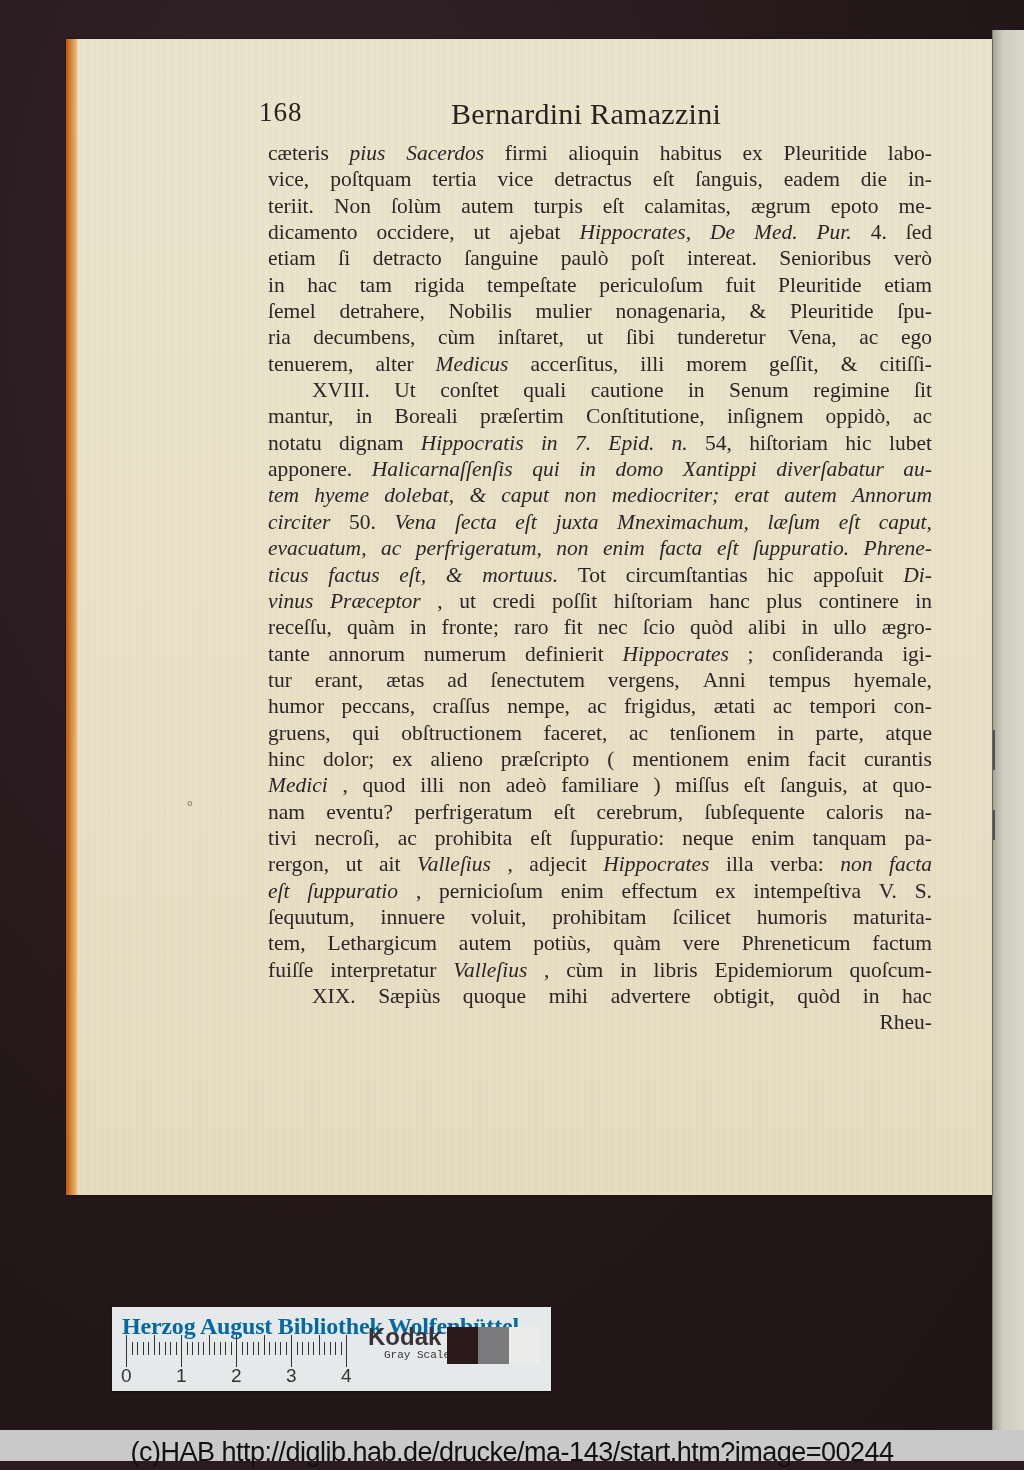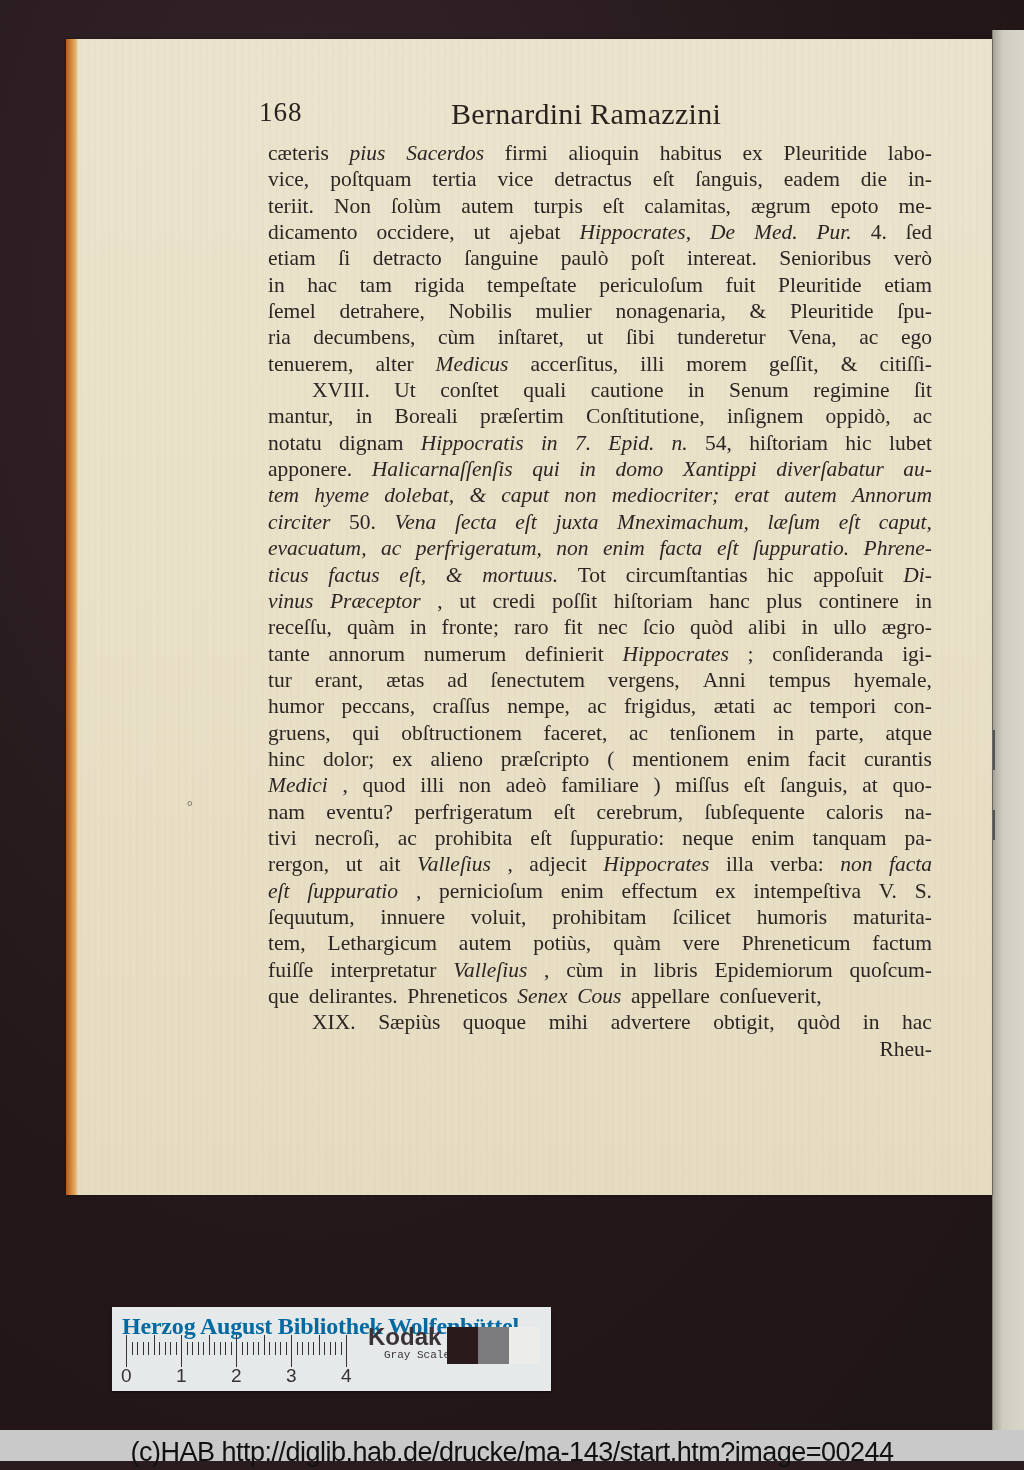--- a/index.html
+++ b/index.html
@@ -470,29 +470,20 @@
       <div class="line">
         <span>fuiſſe</span>
         <span>interpretatur</span>
         <span class="it">Valleſius</span>
         <span>,</span>
         <span>cùm</span>
         <span>in</span>
         <span>libris</span>
         <span>Epidemiorum</span>
         <span>quoſcum-</span>
-      </div>
-      <div class="line last" style="gap: 0.45em;">
-        <span>que</span>
-        <span>delirantes.</span>
-        <span>Phreneticos</span>
-        <span class="it">Senex</span>
-        <span class="it">Cous</span>
-        <span>appellare</span>
-        <span>conſueverit,</span>
       </div>
       <div class="line indent">
         <span>XIX.</span>
         <span>Sæpiùs</span>
         <span>quoque</span>
         <span>mihi</span>
         <span>advertere</span>
         <span>obtigit,</span>
         <span>quòd</span>
         <span>in</span>

